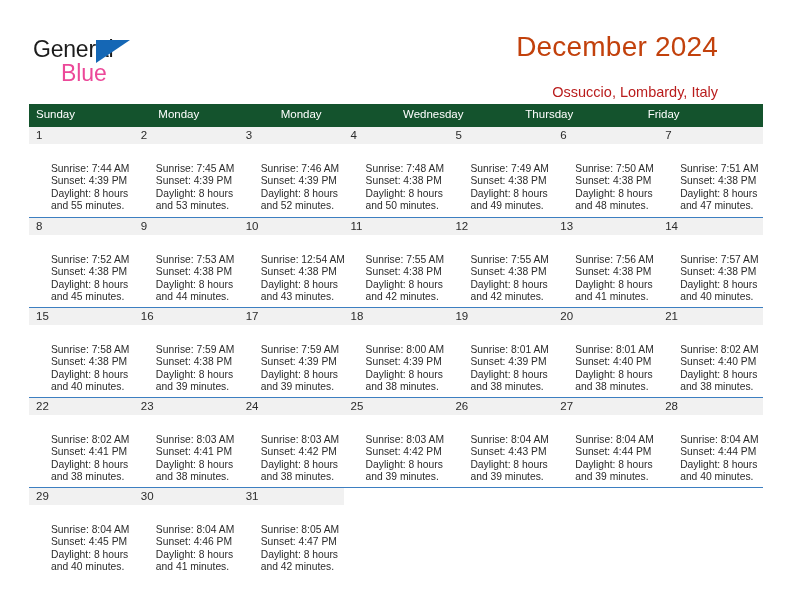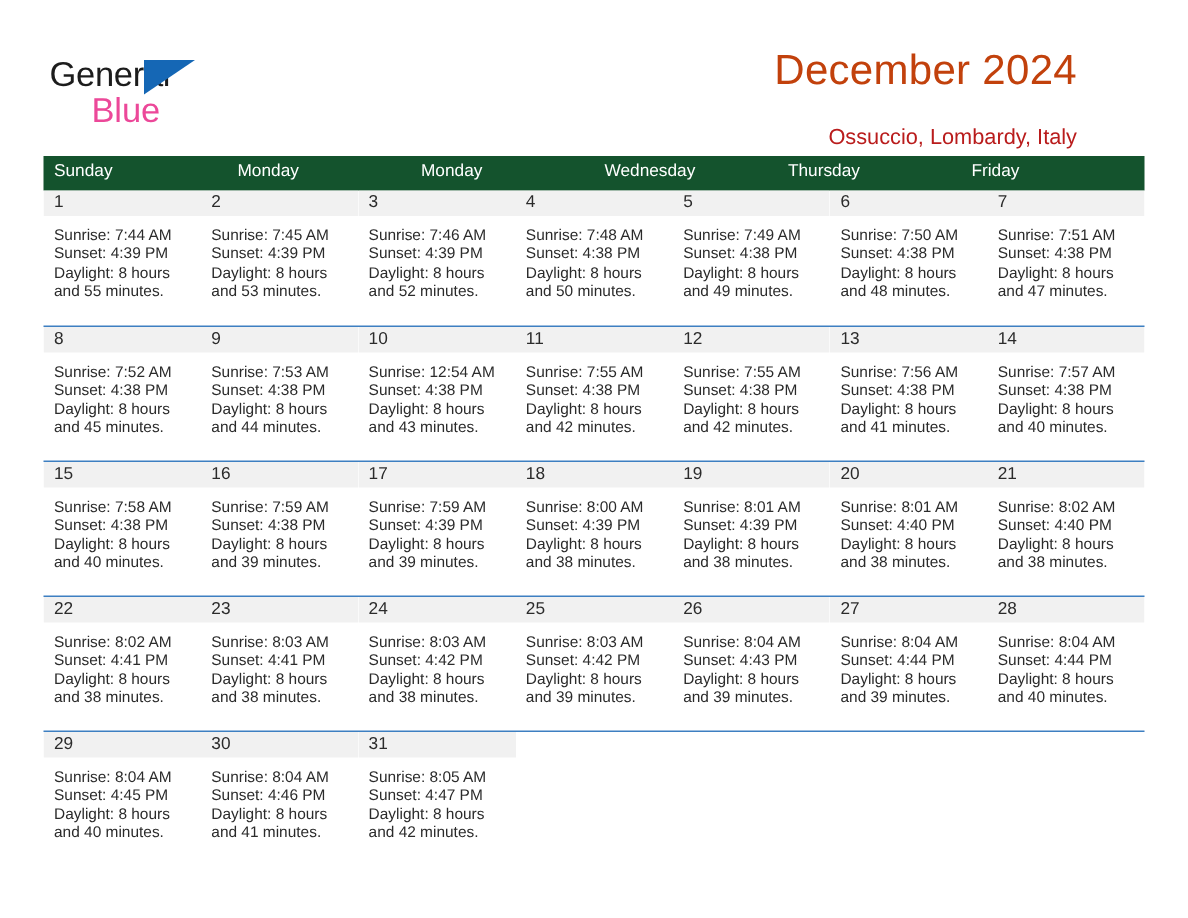--- a/index.html
+++ b/index.html
@@ -140,24 +140,25 @@
     line-height: 17px;
     padding-left: 7px;
     color: #2b2b2b;
     box-sizing: border-box;
   }
   .day.empty .daynum {
     background: transparent;
   }
 
   .details {
-    padding: 8px 6px 0 7px;
+    padding: 19px 6px 0 7px;
     font-size: 10.3px;
     line-height: 12.4px;
     color: #2b2b2b;
+    margin-left: 15px;
   }
   .details div {
     white-space: nowrap;
   }
 </style>
 </head>
 <body>
 
 <div class="page">
 

